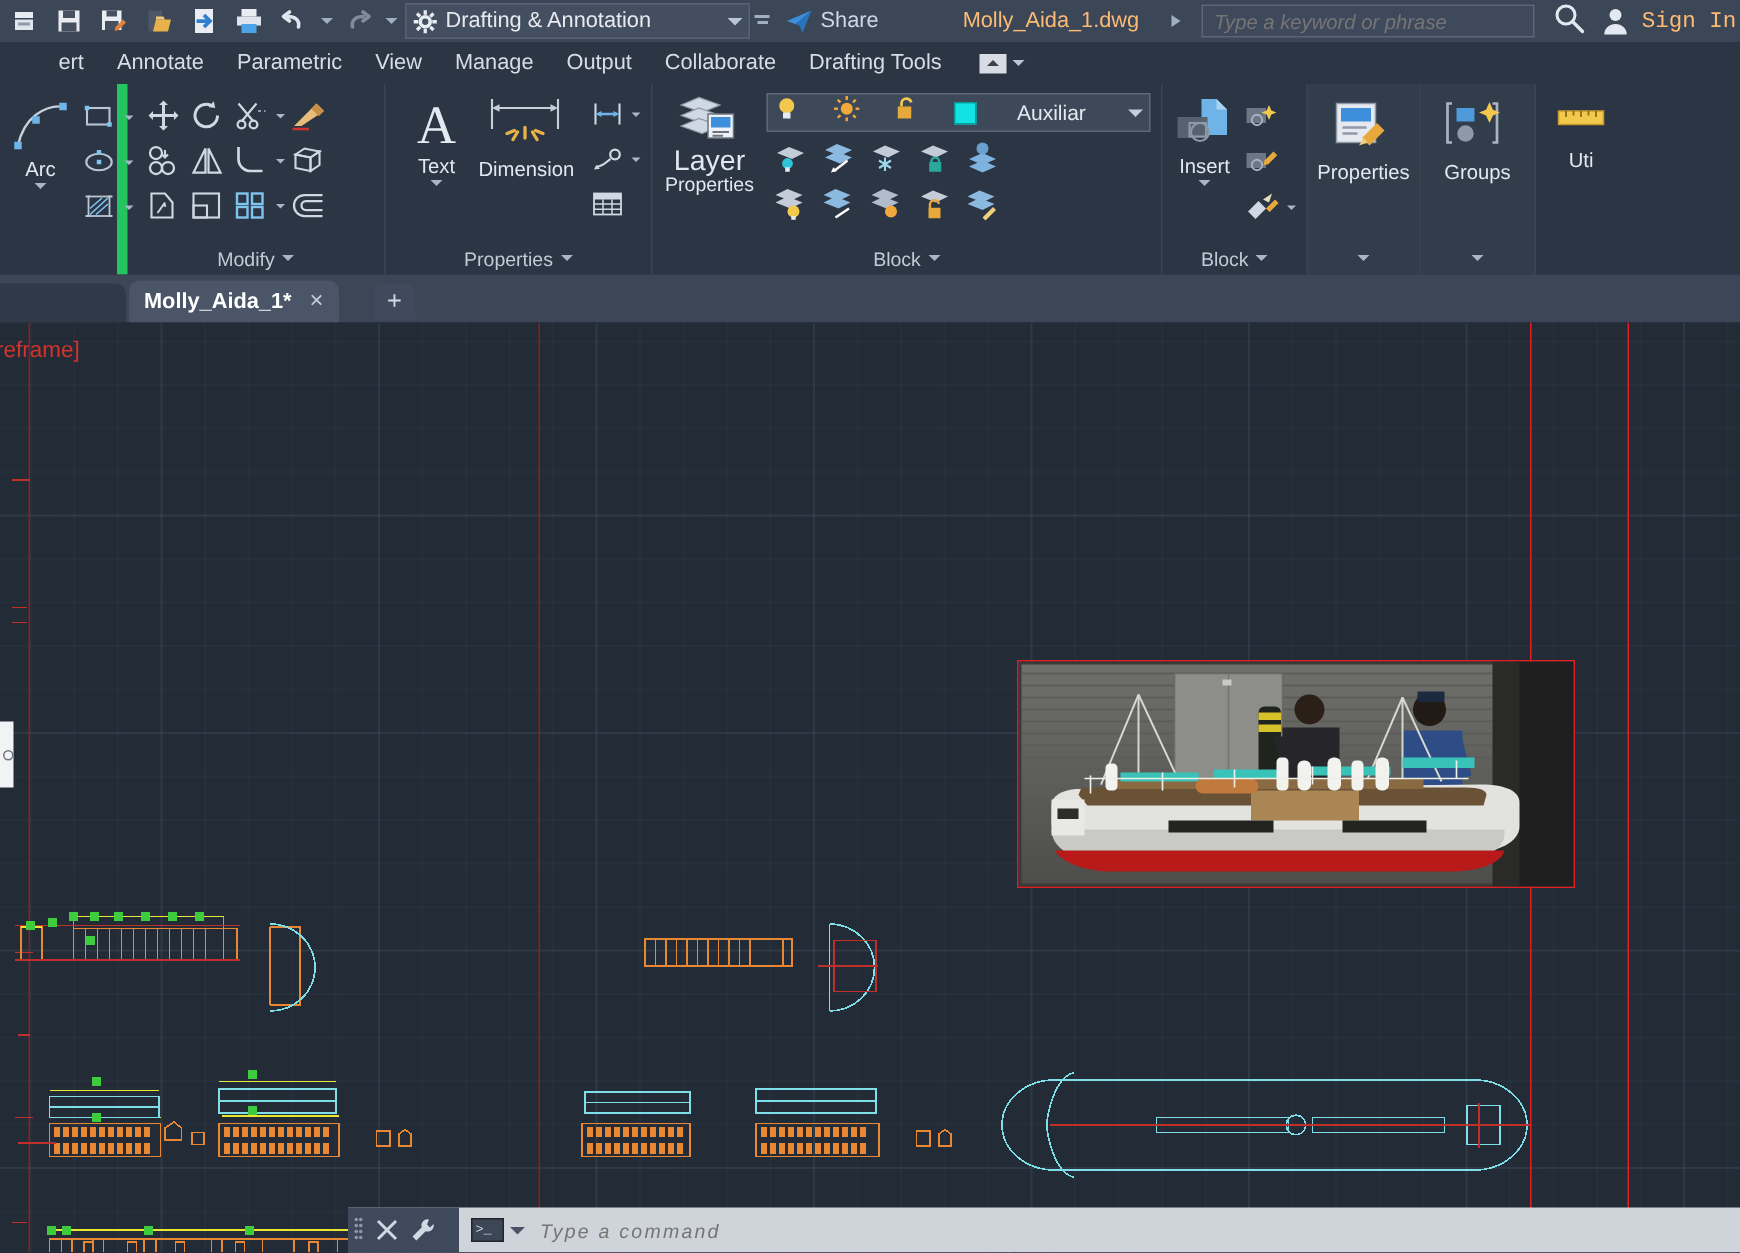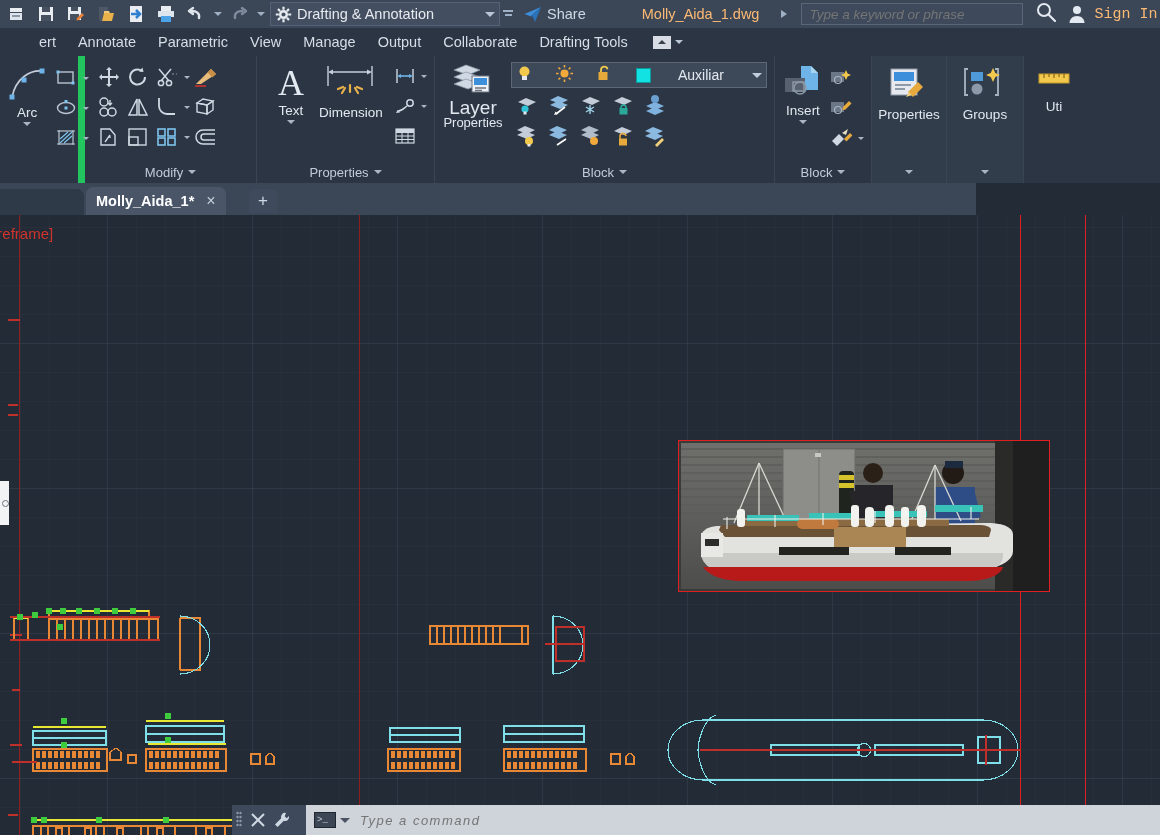--- a/index.html
+++ b/index.html
@@ -97,21 +97,21 @@
   .layer-ctrl {
     display:flex; align-items:center; height:26px; width:256px;
     background:#3d4858; border:1px solid #5c6778; gap:23px; padding:0 4px;
   }
   .layer-name { color:#e3e9f1; font-size:14px; flex:1; margin-left:4px;}
   .layer-cv:after{content:"";display:block;border-left:5px solid transparent;border-right:5px solid transparent;border-top:5px solid #c2cedd;}
   .swatch { width:15px; height:15px; background:#13e2e2; border:1px solid #0a9b9b; }
 
   
   .doctabs {
-    position:absolute; left:0; top:183px; width:976px; height:32px;
+    position:absolute; left:0; top:183px; width:1160px; height:32px;
     background:#3b4757;
   }
   .ghost-tab {
     position:absolute; left:-34px; top:6px; width:118px; height:26px;
     background:#2f3a49; border-radius: 7px 7px 0 0;
   }
   .dtab {
     position:absolute; left:86px; top:4px; height:28px;
     background:#4a5668; border-radius:7px 7px 0 0;
     display:flex; align-items:center; padding:0 10px; gap:12px;

